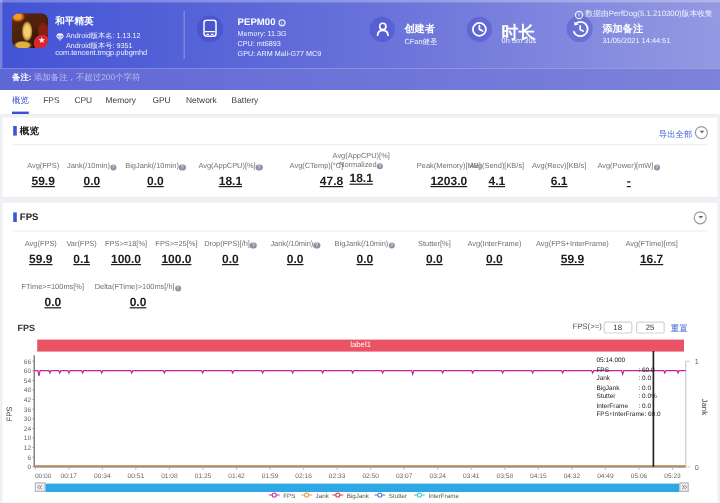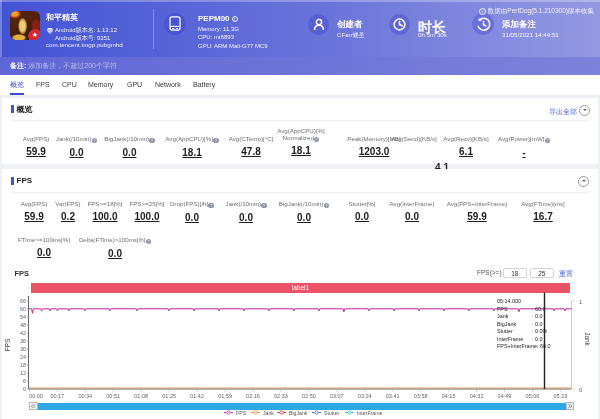--- a/index.html
+++ b/index.html
@@ -140,35 +140,35 @@
         <div class="sval" style="margin-top:4px;">0.0</div>
       </div>
     <div class="stat" style="left:92px; top:37.5px; width:71px;">
         <div class="slabel">BigJank(/10min)<span class="q">?</span></div>
         <div class="sval" style="margin-top:4px;">0.0</div>
       </div>
     <div class="stat" style="left:153px; top:37.5px; width:74px;">
         <div class="slabel">Avg(AppCPU)[%]<span class="q">?</span></div>
         <div class="sval" style="margin-top:4px;">18.1</div>
       </div>
-    <div class="stat" style="left:214px; top:37.5px; width:70px;">
+    <div class="stat" style="left:214px; top:37.5px; width:70px;text-align:right;">
         <div class="slabel">Avg(CTemp)[°C]</div>
         <div class="sval" style="margin-top:4px;">47.8</div>
       </div>
     <div class="stat" style="left:262px; top:29.5px; width:74px;">
         <div class="slabel">Avg(AppCPU)[%]<br>Normalized<span class="q">?</span></div>
         <div class="sval" style="margin-top:2.5px;">18.1</div>
       </div>
     <div class="stat" style="left:332px; top:37.5px; width:80px;">
         <div class="slabel">Peak(Memory)[MB]</div>
         <div class="sval" style="margin-top:4px;">1203.0</div>
       </div>
     <div class="stat" style="left:377px; top:37.5px; width:70px;">
         <div class="slabel">Avg(Send)[KB/s]</div>
-        <div class="sval" style="margin-top:20px;text-align:right;">4.1</div>
+        <div class="sval" style="margin-top:4px;">4.1</div>
       </div>
     <div class="stat" style="left:429px; top:37.5px; width:70px;">
         <div class="slabel">Avg(Recv)[KB/s]</div>
         <div class="sval" style="margin-top:4px;text-align:center;">6.1</div>
       </div>
     <div class="stat" style="left:482px; top:37.5px; width:80px;">
         <div class="slabel">Avg(Power)[mW]<span class="q">?</span></div>
         <div class="sval" style="margin-top:4px;">-</div>
       </div>
   </div>
@@ -177,21 +177,21 @@
     <div class="accent" style="left:9px; top:7.5px;"></div>
     <div class="ctitle" style="left:14.5px; top:6.5px;">FPS</div>
     <div class="collapse" style="left:576px; top:7px;"></div>
     <div class="divline" style="left:9px; top:23px; width:578px;"></div>
     <div class="stat" style="left:2px;  top:31px; width:60px;">
         <div class="slabel">Avg(FPS)</div>
         <div class="sval" style="margin-top:4px;">59.9</div>
       </div>
     <div class="stat" style="left:36px; top:31px; width:60px;">
         <div class="slabel">Var(FPS)</div>
-        <div class="sval" style="margin-top:4px;">0.2</div>
+        <div class="sval" style="margin-top:4px;">0.1</div>
       </div>
     <div class="stat" style="left:73px; top:31px; width:60px;">
         <div class="slabel">FPS&gt;=18[%]</div>
         <div class="sval" style="margin-top:4px;">100.0</div>
       </div>
     <div class="stat" style="left:115px; top:31px; width:60px;">
         <div class="slabel">FPS&gt;=25[%]</div>
         <div class="sval" style="margin-top:4px;">100.0</div>
       </div>
     <div class="stat" style="left:155px; top:31px; width:70px;">

